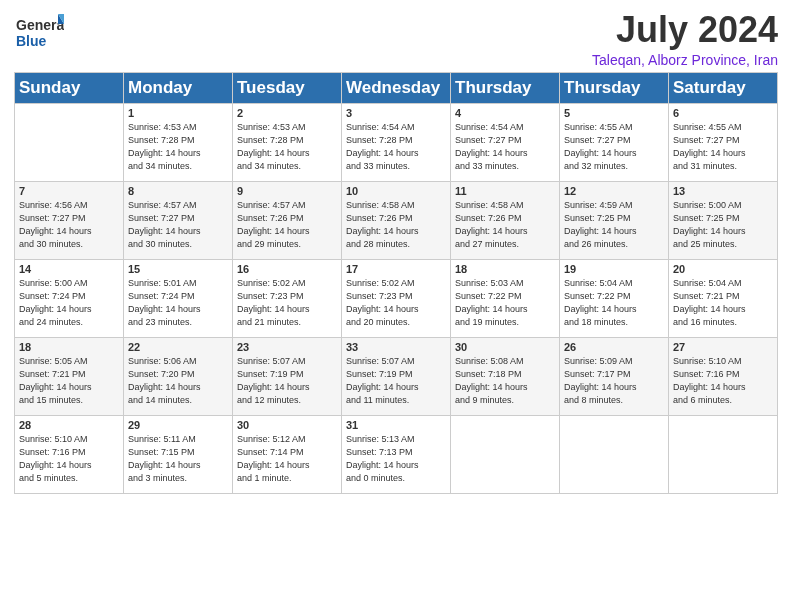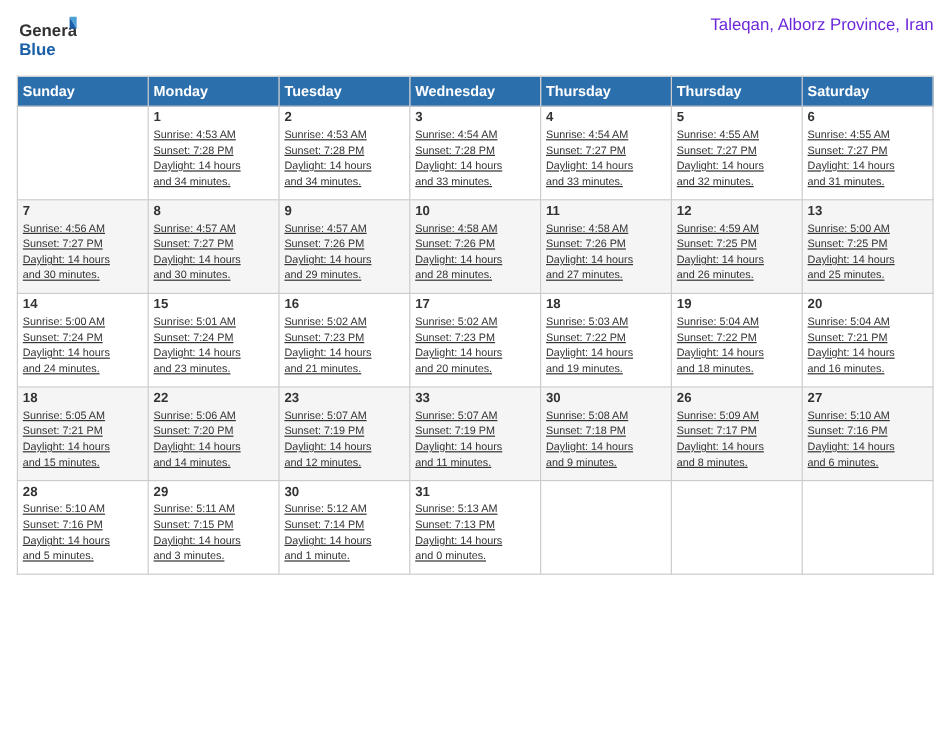--- a/index.html
+++ b/index.html
@@ -41,21 +41,21 @@
       margin-top: 2px;
     }
     table {
       width: 100%;
       border-collapse: collapse;
       table-layout: fixed;
     }
     thead tr th {
       background: #2c6fad;
       color: #fff;
-      font-size: 12px;
+      font-size: 17px;
       font-weight: bold;
       padding: 5px 4px;
       text-align: left;
       border: 1px solid #ccc;
     }
     tbody tr td {
       vertical-align: top;
       border: 1px solid #ccc;
       padding: 3px 4px;
       font-size: 9.5px;
@@ -69,41 +69,41 @@
     .day-num {
       font-size: 11px;
       font-weight: bold;
       margin-bottom: 2px;
       color: #333;
     }
     .day-info {
       font-size: 9px;
       color: #333;
       line-height: 1.45;
-      text-decoration: underline;
     }
   </style>
 </head>
 <body>
 
 <div class="page">
   <div class="header-row">
     <div class="logo">
       <div>
         <svg width="50" height="44" viewBox="0 0 50 44">
 
           <text x="2" y="20" font-family="Arial" font-size="14" font-weight="bold" fill="#333">General</text>
           <text x="2" y="36" font-family="Arial" font-size="14" font-weight="bold" fill="#1a5fa8">Blue</text>
 
           <polygon points="44,4 50,14 44,14" fill="#1a5fa8"></polygon>
           <polygon points="44,4 50,14 50,4" fill="#4a9fd4"></polygon>
         </svg>
       </div>
     </div>
     <div class="title-block">
+      <div class="month-year">July 2024</div>
       <div class="location">Taleqan, Alborz Province, Iran</div>
     </div>
   </div>
 
   <table>
     <thead>
       <tr>
         <th>Sunday</th>
         <th>Monday</th>
         <th>Tuesday</th>

